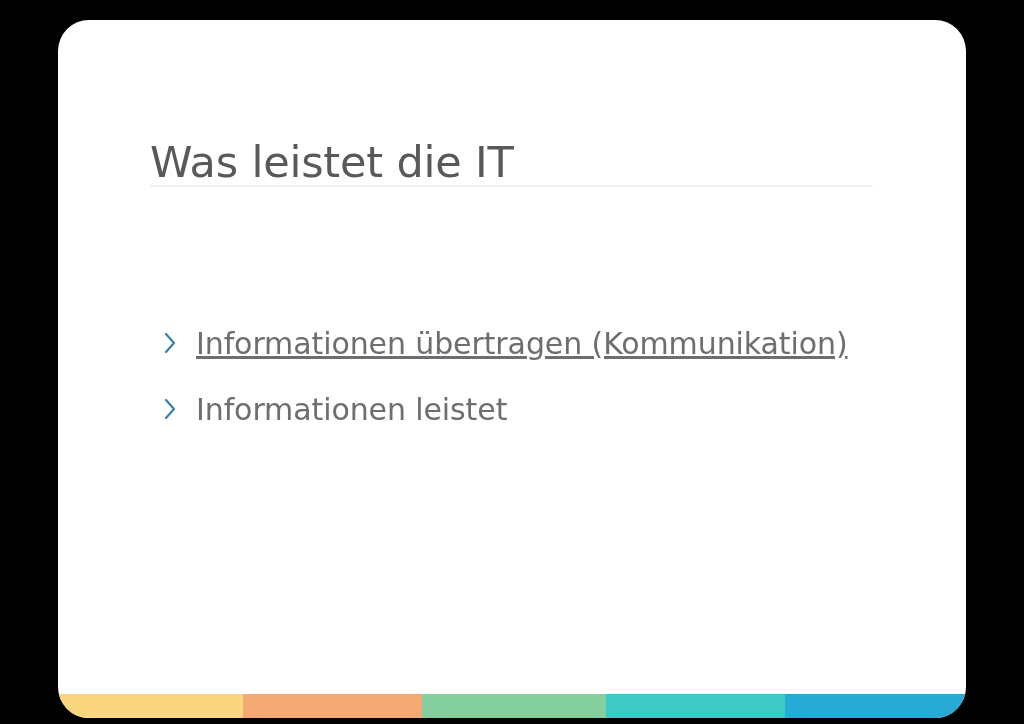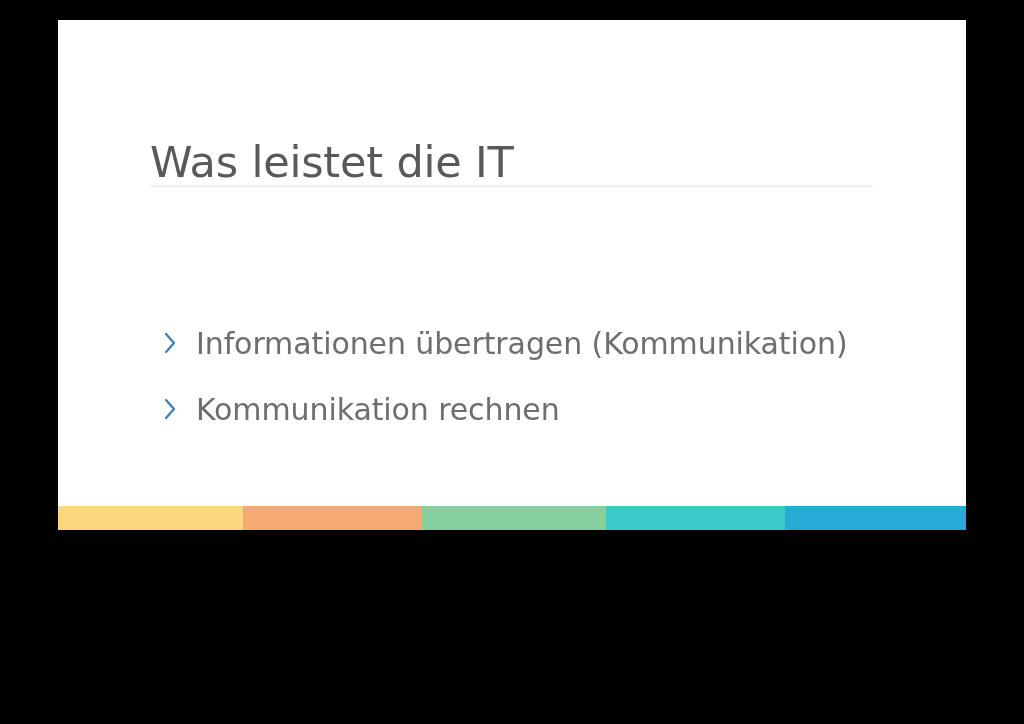--- a/index.html
+++ b/index.html
@@ -19,23 +19,24 @@
     width: 1024px;
     height: 724px;
     background: #000000;
   }
 
   #slide {
     position: absolute;
     left: 58px;
     top: 20px;
     width: 908px;
-    height: 510px;
+    height: 698px;
     background: #ffffff;
     overflow: hidden;
+    border-radius: 31px;
   }
 
   #slide-body {
     position: absolute;
     left: 0;
     top: 0;
     right: 0;
     bottom: 0;
   }
 
@@ -127,31 +128,31 @@
       <div id="title-divider" style="background: rgb(240, 240, 241);"></div>
 
       <ul id="bullet-list">
 
         <li class="bullet-item">
           <span class="bullet-marker">
             <svg width="13" height="22" viewBox="0 0 13 22" aria-hidden="true">
               <path d="M2 2 L10 11 L2 20" fill="none" stroke="#3a7fb0" stroke-width="2.2" stroke-linecap="round" stroke-linejoin="round"></path>
             </svg>
           </span>
-          <span class="bullet-text" style="color: rgb(109, 110, 113);">Informationen übertragen (Kommunikation)</span>
+          <span class="bullet-text" style="color: rgb(109, 110, 113); text-decoration: underline;">Informationen übertragen (Kommunikation)</span>
         </li>
 
 
         <li class="bullet-item">
           <span class="bullet-marker">
             <svg width="13" height="22" viewBox="0 0 13 22" aria-hidden="true">
               <path d="M2 2 L10 11 L2 20" fill="none" stroke="#3a7fb0" stroke-width="2.2" stroke-linecap="round" stroke-linejoin="round"></path>
             </svg>
           </span>
-          <span class="bullet-text" style="color: rgb(109, 110, 113);">Kommunikation rechnen</span>
+          <span class="bullet-text" style="color: rgb(109, 110, 113);">Informationen leistet</span>
         </li>
 
       </ul>
 
       <div id="accent-bar">
         <div class="accent-segment" style="background: rgb(250, 214, 129); width: 20.4%;"></div>
         <div class="accent-segment" style="background: rgb(245, 169, 115); width: 19.7%;"></div>
         <div class="accent-segment" style="background: rgb(133, 206, 158); width: 20.2%;"></div>
         <div class="accent-segment" style="background: rgb(61, 201, 198); width: 19.8%;"></div>
         <div class="accent-segment" style="background: rgb(39, 170, 214); width: 19.9%;"></div>

